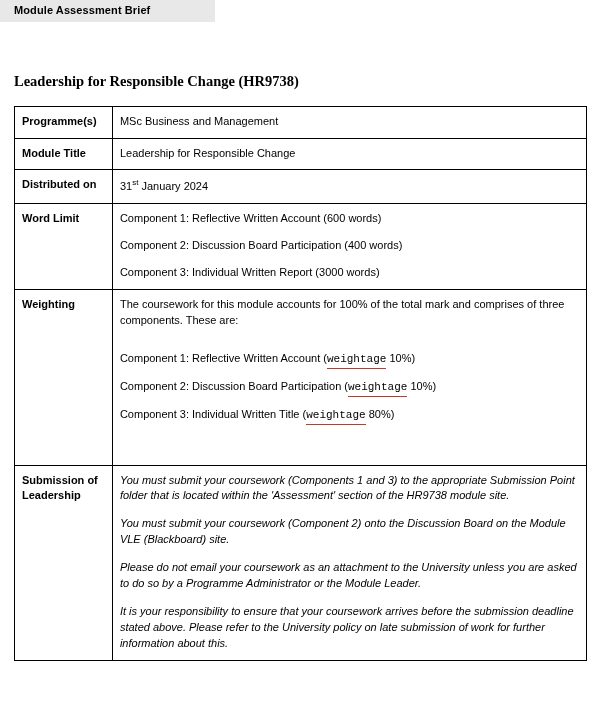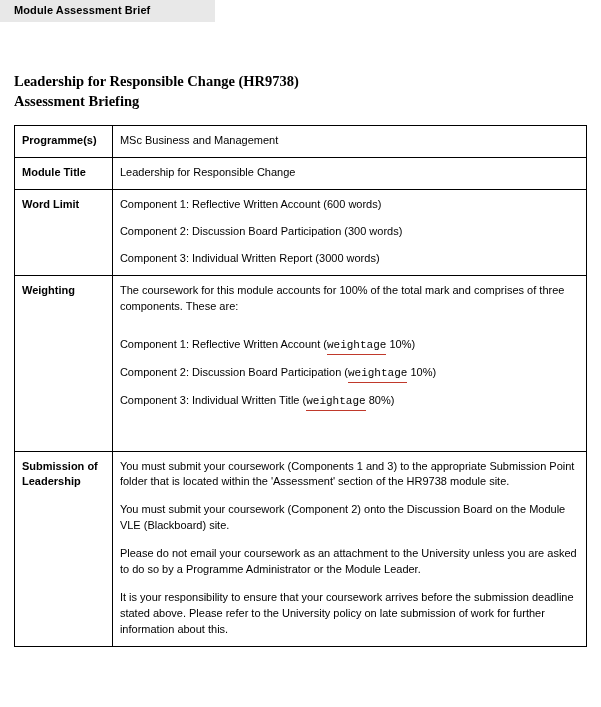--- a/index.html
+++ b/index.html
@@ -144,58 +144,62 @@
   
   .annot {
     border-bottom: 1.4px solid #c0392b;
     padding-bottom: 3px;
     font-family: Liberation Mono, monospace;
   }
 
   sup.ord { font-size: 8px; vertical-align: super; }
 
   .italic-block {
+    font-style: italic;
     font-size: 11px;
     line-height: 1.45;
   }
   .italic-block p {
     margin: 0 0 12px 0;
   }
   .italic-block p:last-child { margin-bottom: 0; }
 </style>
 </head>
 <body>
 
 <div class="header">
   <div class="header-band"></div>
   <div class="header-band-text">Module Assessment Brief</div>
 
 </div>
 
 <div class="doc-title">
   <span>Leadership for Responsible Change (HR9738)</span>
-  <span>Assessment Briefing</span>
 </div>
 
 <table class="brief">
   <tbody>
       <tr>
     <td class="label">Programme(s)</td>
     <td class="value">MSc Business and Management</td>
   </tr>
   <tr>
     <td class="label">Module Title</td>
     <td class="value">Leadership for Responsible Change</td>
   </tr>
   <tr>
+    <td class="label">Distributed on</td>
+    <td class="value"><span>31</span><sup class="ord">st</sup><span> January 2024</span></td>
+  </tr>
+  <tr>
     <td class="label">Word Limit</td>
     <td class="value">
       <span class="line">Component 1: Reflective Written Account (600 words)</span>
       <span class="spacer-line"></span>
-      <span class="line">Component 2: Discussion Board Participation (300 words)</span>
+      <span class="line">Component 2: Discussion Board Participation (400 words)</span>
       <span class="spacer-line"></span>
       <span class="line">Component 3: Individual Written Report (3000 words)</span>
     </td>
   </tr>
   <tr>
     <td class="label">Weighting</td>
     <td class="value">
       <span class="line">The coursework for this module accounts for 100% of the total mark and comprises of three components. These are:</span>
       <span class="spacer-line"></span>
       <span class="spacer-line"></span>

